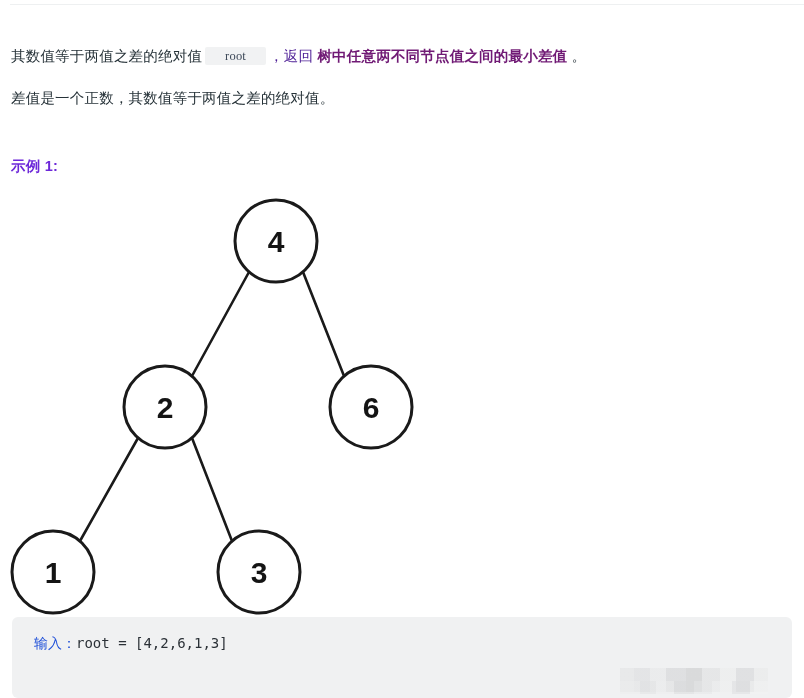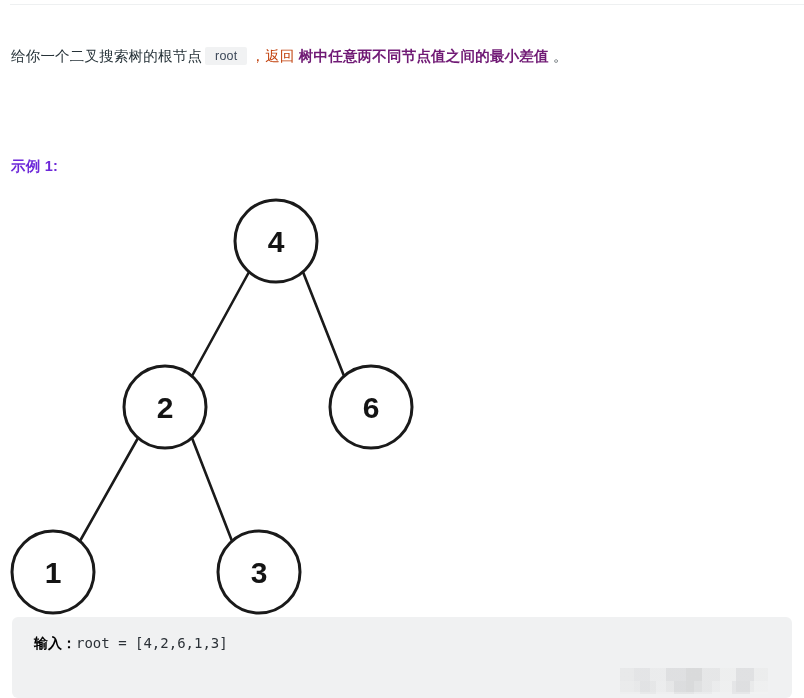--- a/index.html
+++ b/index.html
@@ -38,30 +38,30 @@
     letter-spacing: 0.2px;
     white-space: nowrap;
   }
   .para-1 { top: 30px; }
   .para-2 { top: 72px; }
   .bold-text {
     font-weight: 700;
     color: #701a75;
   }
   .inline-code {
-    font-family: Liberation Sans, sans-serif;
+    font-family: Liberation Serif, serif;
     font-size: 12.5px;
     background: #f1f2f3;
     color: #3c4858;
     border-radius: 2px;
-    padding: 2px 10px;
+    padding: 2px 20px;
     margin: 0 3px;
     vertical-align: 1px;
   }
-  .punct { color: #c2410c; }
+  .punct { color: #4c1d95; }
   .example-head {
     position: absolute;
     left: 11px;
     top: 157px;
     font-size: 14.5px;
     font-weight: 700;
     color: #6d28d9;
     letter-spacing: 0.2px;
   }
   .tree-wrap {
@@ -85,23 +85,23 @@
   }
   .code-line {
     font-family: "DejaVu Sans Mono", "Liberation Mono", monospace;
     font-size: 14px;
     line-height: 25px;
     color: #2b3137;
     white-space: pre;
   }
   .code-label {
     font-family: "Liberation Sans", "DejaVu Sans", sans-serif;
-    font-weight: 700;
+    font-weight: 400;
     font-size: 14px;
-    color: #000000;
+    color: #1d4ed8;
   }
   .watermark {
     position: absolute;
     left: 620px;
     top: 668px;
     width: 148px;
     height: 24px;
     opacity: 0.62;
     background:
       linear-gradient(90deg,
@@ -124,23 +124,24 @@
   }
 </style>
 </head>
 <body>
 
 <div class="page">
 
   <div class="top-divider"></div>
 
   <p class="para para-1">
-    <span>给你一个二叉搜索树的根节点</span><code class="inline-code">root</code><span class="punct">，返回</span> <span class="bold-text">树中任意两不同节点值之间的最小差值</span> <span>。</span>
+    <span>其数值等于两值之差的绝对值</span><code class="inline-code">root</code><span class="punct">，返回</span> <span class="bold-text">树中任意两不同节点值之间的最小差值</span> <span>。</span>
   </p>
 
+  <p class="para para-2">差值是一个正数，其数值等于两值之差的绝对值。</p>
 
   <div class="example-head">示例 1:</div>
 
   <div class="tree-wrap">
     <svg width="430" height="430" viewBox="0 0 430 430">
       <g id="tree-edges">
           <line x1="249" y1="82" x2="192" y2="186" stroke="#1a1a1a" stroke-width="2.6" stroke-linecap="round"></line>
           <line x1="303" y1="82" x2="344" y2="186" stroke="#1a1a1a" stroke-width="2.6" stroke-linecap="round"></line>
           <line x1="138" y1="248" x2="80" y2="351" stroke="#1a1a1a" stroke-width="2.6" stroke-linecap="round"></line>
           <line x1="192" y1="248" x2="232" y2="351" stroke="#1a1a1a" stroke-width="2.6" stroke-linecap="round"></line>

